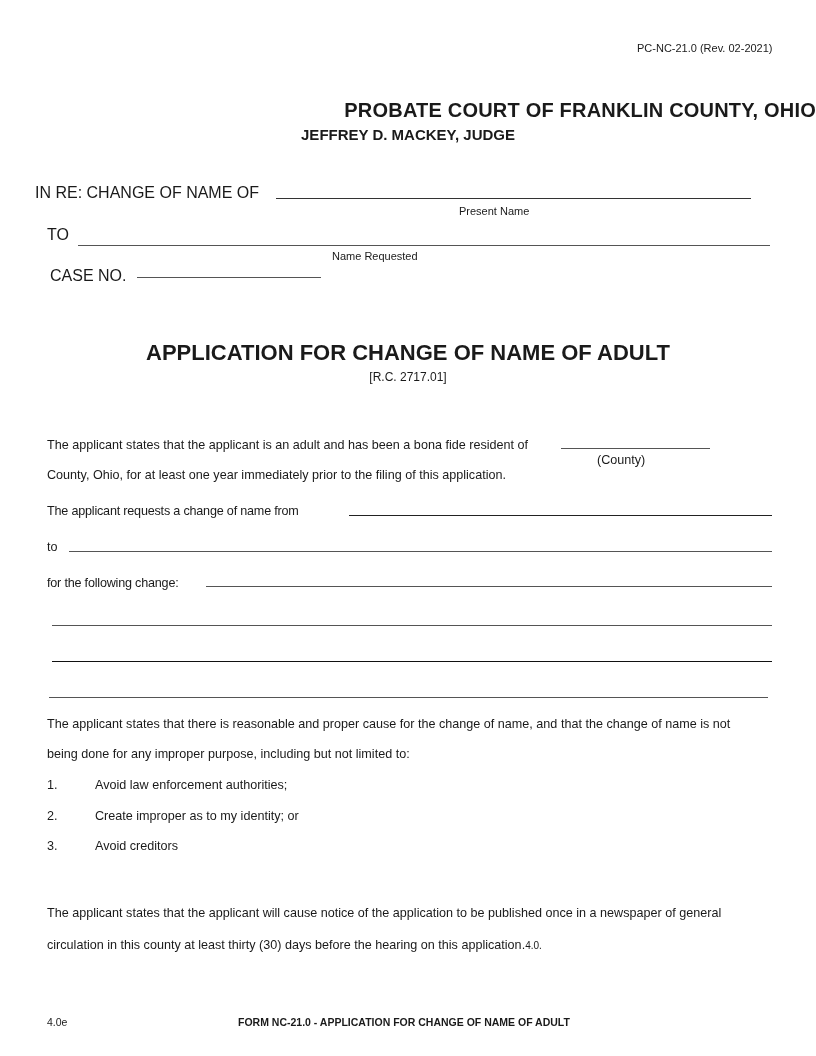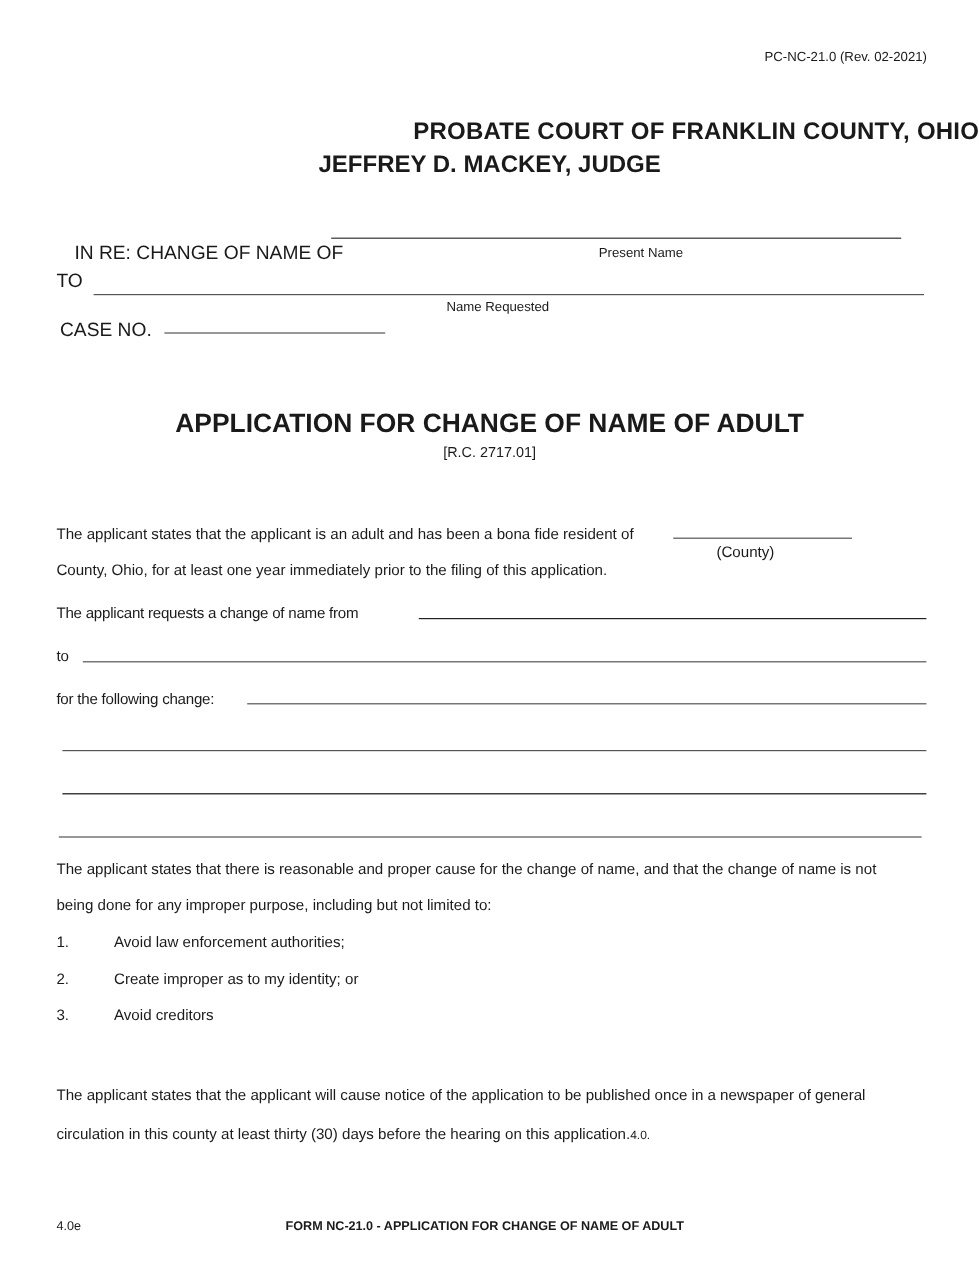--- a/index.html
+++ b/index.html
@@ -3,39 +3,39 @@
   <meta charset="utf-8">
   <style>
     html, body { margin: 0; padding: 0; background: #ffffff; }
     body { width: 816px; height: 1056px; position: relative; overflow: hidden;
            font-family: "Liberation Sans", "DejaVu Sans", sans-serif; color: #1a1a1a; }
     .abs { position: absolute; white-space: nowrap; }
     .line { position: absolute; height: 0; border-top: 1.5px solid #333; }
     .line.gray { border-top-color: #555; }
     .form-id { top: 42px; left: 637px; font-size: 11px; }
     .court { top: 99px; left: 0; width: 816px; text-align: right; font-size: 20px; font-weight: bold; letter-spacing: 0.2px; }
-    .judge { top: 126px; left: 0; width: 816px; text-align: center; font-size: 20px; font-weight: bold; }
+    .judge { top: 126px; left: 0; width: 816px; text-align: center; font-size: 15px; font-weight: bold; }
     .cap-label { font-size: 16px; }
-    .small-label { font-size: 11px; margin-left: 40px; }
+    .small-label { font-size: 11px; }
     .title { top: 340px; left: 0; width: 816px; text-align: center; font-size: 22px; font-weight: bold; }
     .rc { top: 370px; left: 0; width: 816px; text-align: center; font-size: 12px; }
     .body-text { font-size: 12.6px; }
     .list-num { font-size: 12.6px; }
     .footer-left { top: 1016px; left: 47px; font-size: 10.5px; }
     .footer-center { top: 1016px; left: 238px; font-size: 10.5px; font-weight: bold; }
     .superscript-small { font-size: 10px; }
   </style>
 </head>
 <body>
 
 <div class="abs form-id">PC-NC-21.0 (Rev. 02-2021)</div>
 <div class="abs court">PROBATE COURT OF FRANKLIN COUNTY, OHIO</div>
 <div class="abs judge">JEFFREY D. MACKEY, JUDGE</div>
 
-<div class="abs cap-label" style="top:184px; left:62px;margin-top:19px;">IN RE: CHANGE OF NAME OF</div>
+<div class="abs cap-label" style="top:184px; left:35px;">IN RE: CHANGE OF NAME OF</div>
 <div class="line" style="top:198px; left:276px; width:475px;">
   <span class="abs cap-label" style="top:-17px; left:6px;"></span>
 </div>
 <div class="abs small-label" style="top:205px; left:459px;">Present Name</div>
 
 <div class="abs cap-label" style="top:226px; left:47px;">TO</div>
 <div class="line gray" style="top:245px; left:78px; width:692px;">
   <span class="abs cap-label" style="top:-17px; left:6px;"></span>
 </div>
 <div class="abs small-label" style="top:250px; left:332px;">Name Requested</div>

